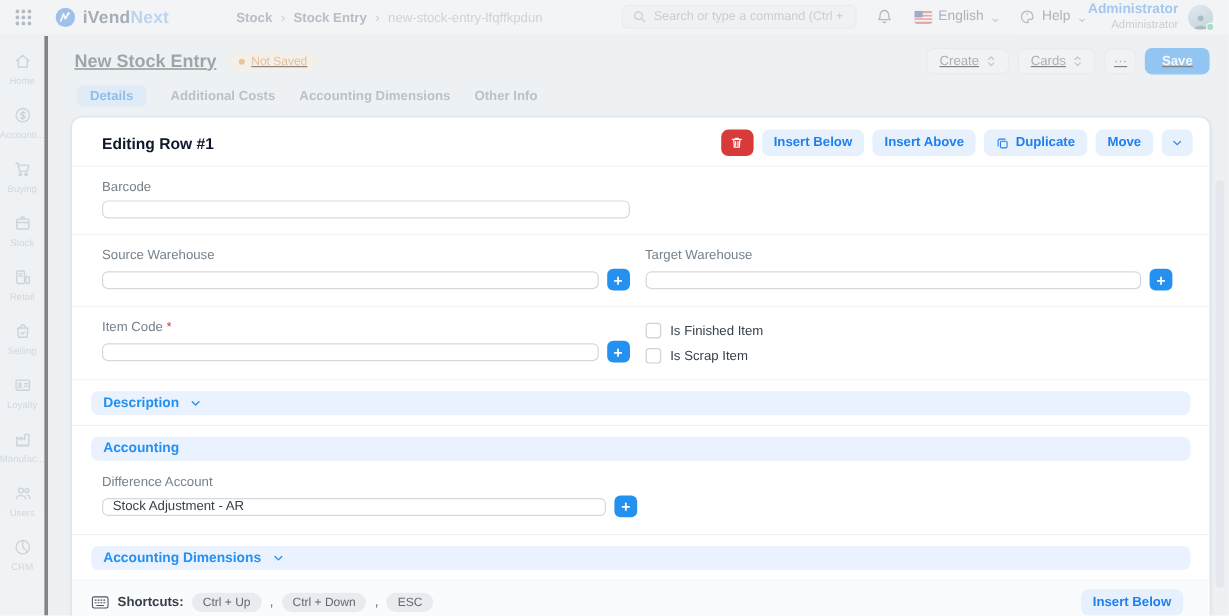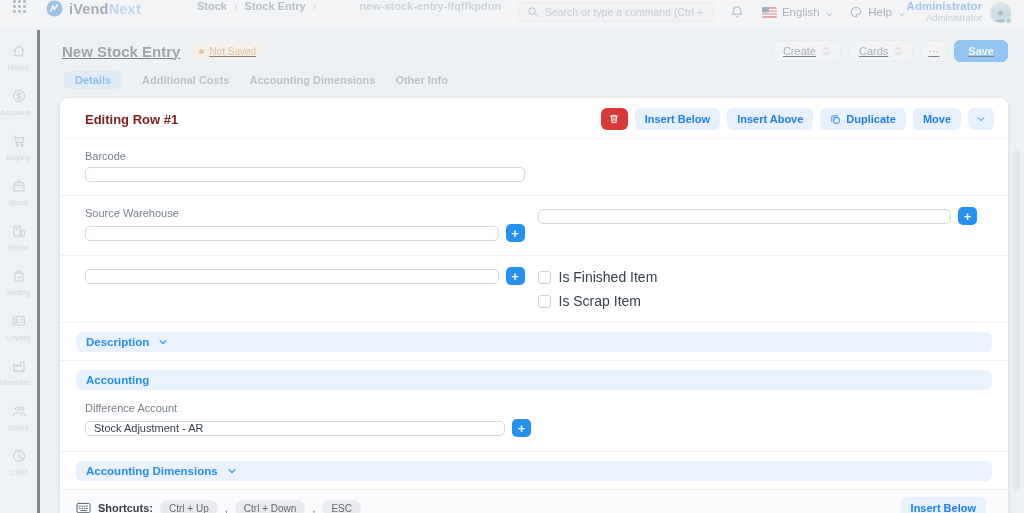--- a/index.html
+++ b/index.html
@@ -4,30 +4,30 @@
 <style>
   * { box-sizing: border-box; margin: 0; padding: 0; }
   html,body { width:1024px; height:513px; overflow:hidden; }
   body { font-family:"Liberation Sans", sans-serif; background:#eef1f3; position:relative; }
   .app { display:flex; flex-direction:column; height:100%; }
   .dim { opacity:.45; }
   svg { display:block; }
 
   
   .navbar { height:30px; flex:0 0 30px; background:#f7f8fa; border-bottom:1px solid #e9edf0;
-            display:flex; align-items:flex-start; padding:0 13px; }
+            display:flex; align-items:center; padding:0 13px; }
   .apps-icon { width:13px; height:13px; display:grid; grid-template-columns:repeat(3,1fr); gap:2.4px; cursor:pointer; }
   .apps-icon i { width:2.6px; height:2.6px; background:#6f7b87; border-radius:50%; }
   .logo { display:flex; align-items:center; gap:6px; margin-left:20px; cursor:pointer; }
   .brand { font-size:14.5px; font-weight:bold; letter-spacing:.2px; }
   .brand .p1 { color:#4e5b68; } .brand .p2 { color:#7fb5ed; }
   .breadcrumb { display:flex; align-items:center; gap:7px; margin-left:56px; font-size:11px; font-weight:600; color:#76828e; }
   .crumb { cursor:pointer; }
   .crumb-sep { color:#9aa5af; font-weight:400; }
-  .crumb.last { color:#a7b1bb; font-weight:700;margin-left:36px; }
+  .crumb.last { color:#a7b1bb; font-weight:400; }
   .nav-right { margin-left:auto; display:flex; align-items:center; }
   .searchbox { width:196px; height:20px; background:#f1f3f5; border:1px solid #e3e7ea; border-radius:6px;
                display:flex; align-items:center; gap:6px; padding:0 8px; }
   .searchbox input { border:0; background:transparent; outline:none; width:100%; font-size:10.5px; color:#5c6874;
                      font-family:inherit; }
   .searchbox input::placeholder { color:#9aa5b0; }
   .nav-item { display:flex; align-items:center; gap:5px; font-size:11.5px; color:#5c6874; cursor:pointer; }
   .chev { color:#8b97a2; }
   .user-block { text-align:right; line-height:1.15; cursor:pointer; }
   .user-name { font-size:11.5px; font-weight:bold; color:#4d94e8; }
@@ -62,38 +62,38 @@
   
   .tabs { display:flex; align-items:center; gap:20px; padding:6px 16px 7px 24px; font-size:11px; font-weight:600; color:#7b8793; }
   .tab { cursor:pointer; }
   .tab.active { background:#cde5fb; color:#1a80e0; padding:3px 11px; border-radius:5px; }
 
   
   .panel { margin:2px 16px 0 20px; background:#fff; border-radius:8px;
            box-shadow:0 0 2px rgba(25,39,52,.10), 0 2px 5px rgba(25,39,52,.07);
            display:flex; flex-direction:column; }
   .panel-header { display:flex; align-items:center; padding:10px 14px 8px 25px; border-bottom:1px solid #f3f5f7; }
-  .panel-title { font-size:13px; font-weight:bold; color:#7f1d1d; }
+  .panel-title { font-size:13px; font-weight:bold; color:#0f172a; }
   .row-actions { margin-left:auto; display:flex; align-items:center; gap:7px; }
   .btn-danger { width:27px; height:22px; background:#d83a3a; border:none; border-radius:6px;
                 display:flex; align-items:center; justify-content:center; }
   .btn-soft { background:#e7f1fd; border:none; color:#1d7ff0; font-size:11px; font-weight:600; height:22px;
               padding:0 10px; border-radius:6px; display:flex; align-items:center; gap:5px; }
 
   .form-section { padding:11px 31px 13px 25px; border-bottom:1px solid #f0f2f4; display:flex; gap:13px; }
   .fcol { flex:1; min-width:0; }
   .flabel { font-size:11px; color:#76818c; margin-bottom:5px; display:flex; gap:3px; }
   .req { color:#e03e3e; }
   .control { display:flex; align-items:center; gap:7px; }
   .finput { flex:1; height:15px; border:1px solid #d5d9dd; border-radius:5px; background:#fff; font-size:11px;
             color:#36414c; padding:0 8px; outline:none; font-family:inherit; min-width:0; }
   .plus-btn { flex:0 0 19px; width:19px; height:18px; background:#2490ef; border:none; border-radius:5px; color:#fff;
               font-size:13px; font-weight:bold; display:flex; align-items:center; justify-content:center; line-height:1; }
   .checks { display:flex; flex-direction:column; gap:8px; padding-top:2px; }
-  .check { display:flex; align-items:center; gap:8px; font-size:14px; color:#36414c; cursor:pointer; }
+  .check { display:flex; align-items:center; gap:8px; font-size:11px; color:#36414c; cursor:pointer; }
   .checkbox { width:13px; height:13px; border:1.5px solid #ccd2d8; border-radius:3px; background:#fff; }
 
   .band-wrap { padding:9px 16px 8px; }
   .band { background:#e9f2fe; border-radius:6px; padding:4px 10px; display:flex; align-items:center; gap:9px;
           font-size:11.5px; font-weight:bold; color:#2490ef; cursor:pointer; }
   .divider { border-top:1px solid #eff1f3; }
   .diff-section { padding:4px 31px 14px 25px; }
   .half { width:446px; max-width:100%; }
 
   .panel-footer { border-top:1px solid #eef0f2; background:#fafbfc; border-radius:0 0 8px 8px;
@@ -362,31 +362,38 @@
                 <span>Source Warehouse</span>
               </div>
             <div class="control">
               <input class="finput" value="" style="">
               <button class="plus-btn">
                   <span>+</span>
                 </button>
             </div>
           </div>
           <div class="fcol">
+            <div class="flabel">
+                <span>Target Warehouse</span>
+              </div>
             <div class="control">
               <input class="finput" value="" style="">
               <button class="plus-btn">
                   <span>+</span>
                 </button>
             </div>
           </div>
         </div>
 
         <div class="form-section">
           <div class="fcol">
+            <div class="flabel">
+                <span>Item Code</span>
+                <span class="req">*</span>
+              </div>
             <div class="control">
               <input class="finput" value="" style="">
               <button class="plus-btn">
                   <span>+</span>
                 </button>
             </div>
           </div>
           <div class="fcol checks">
             <div class="check">
               <span class="checkbox"></span>

